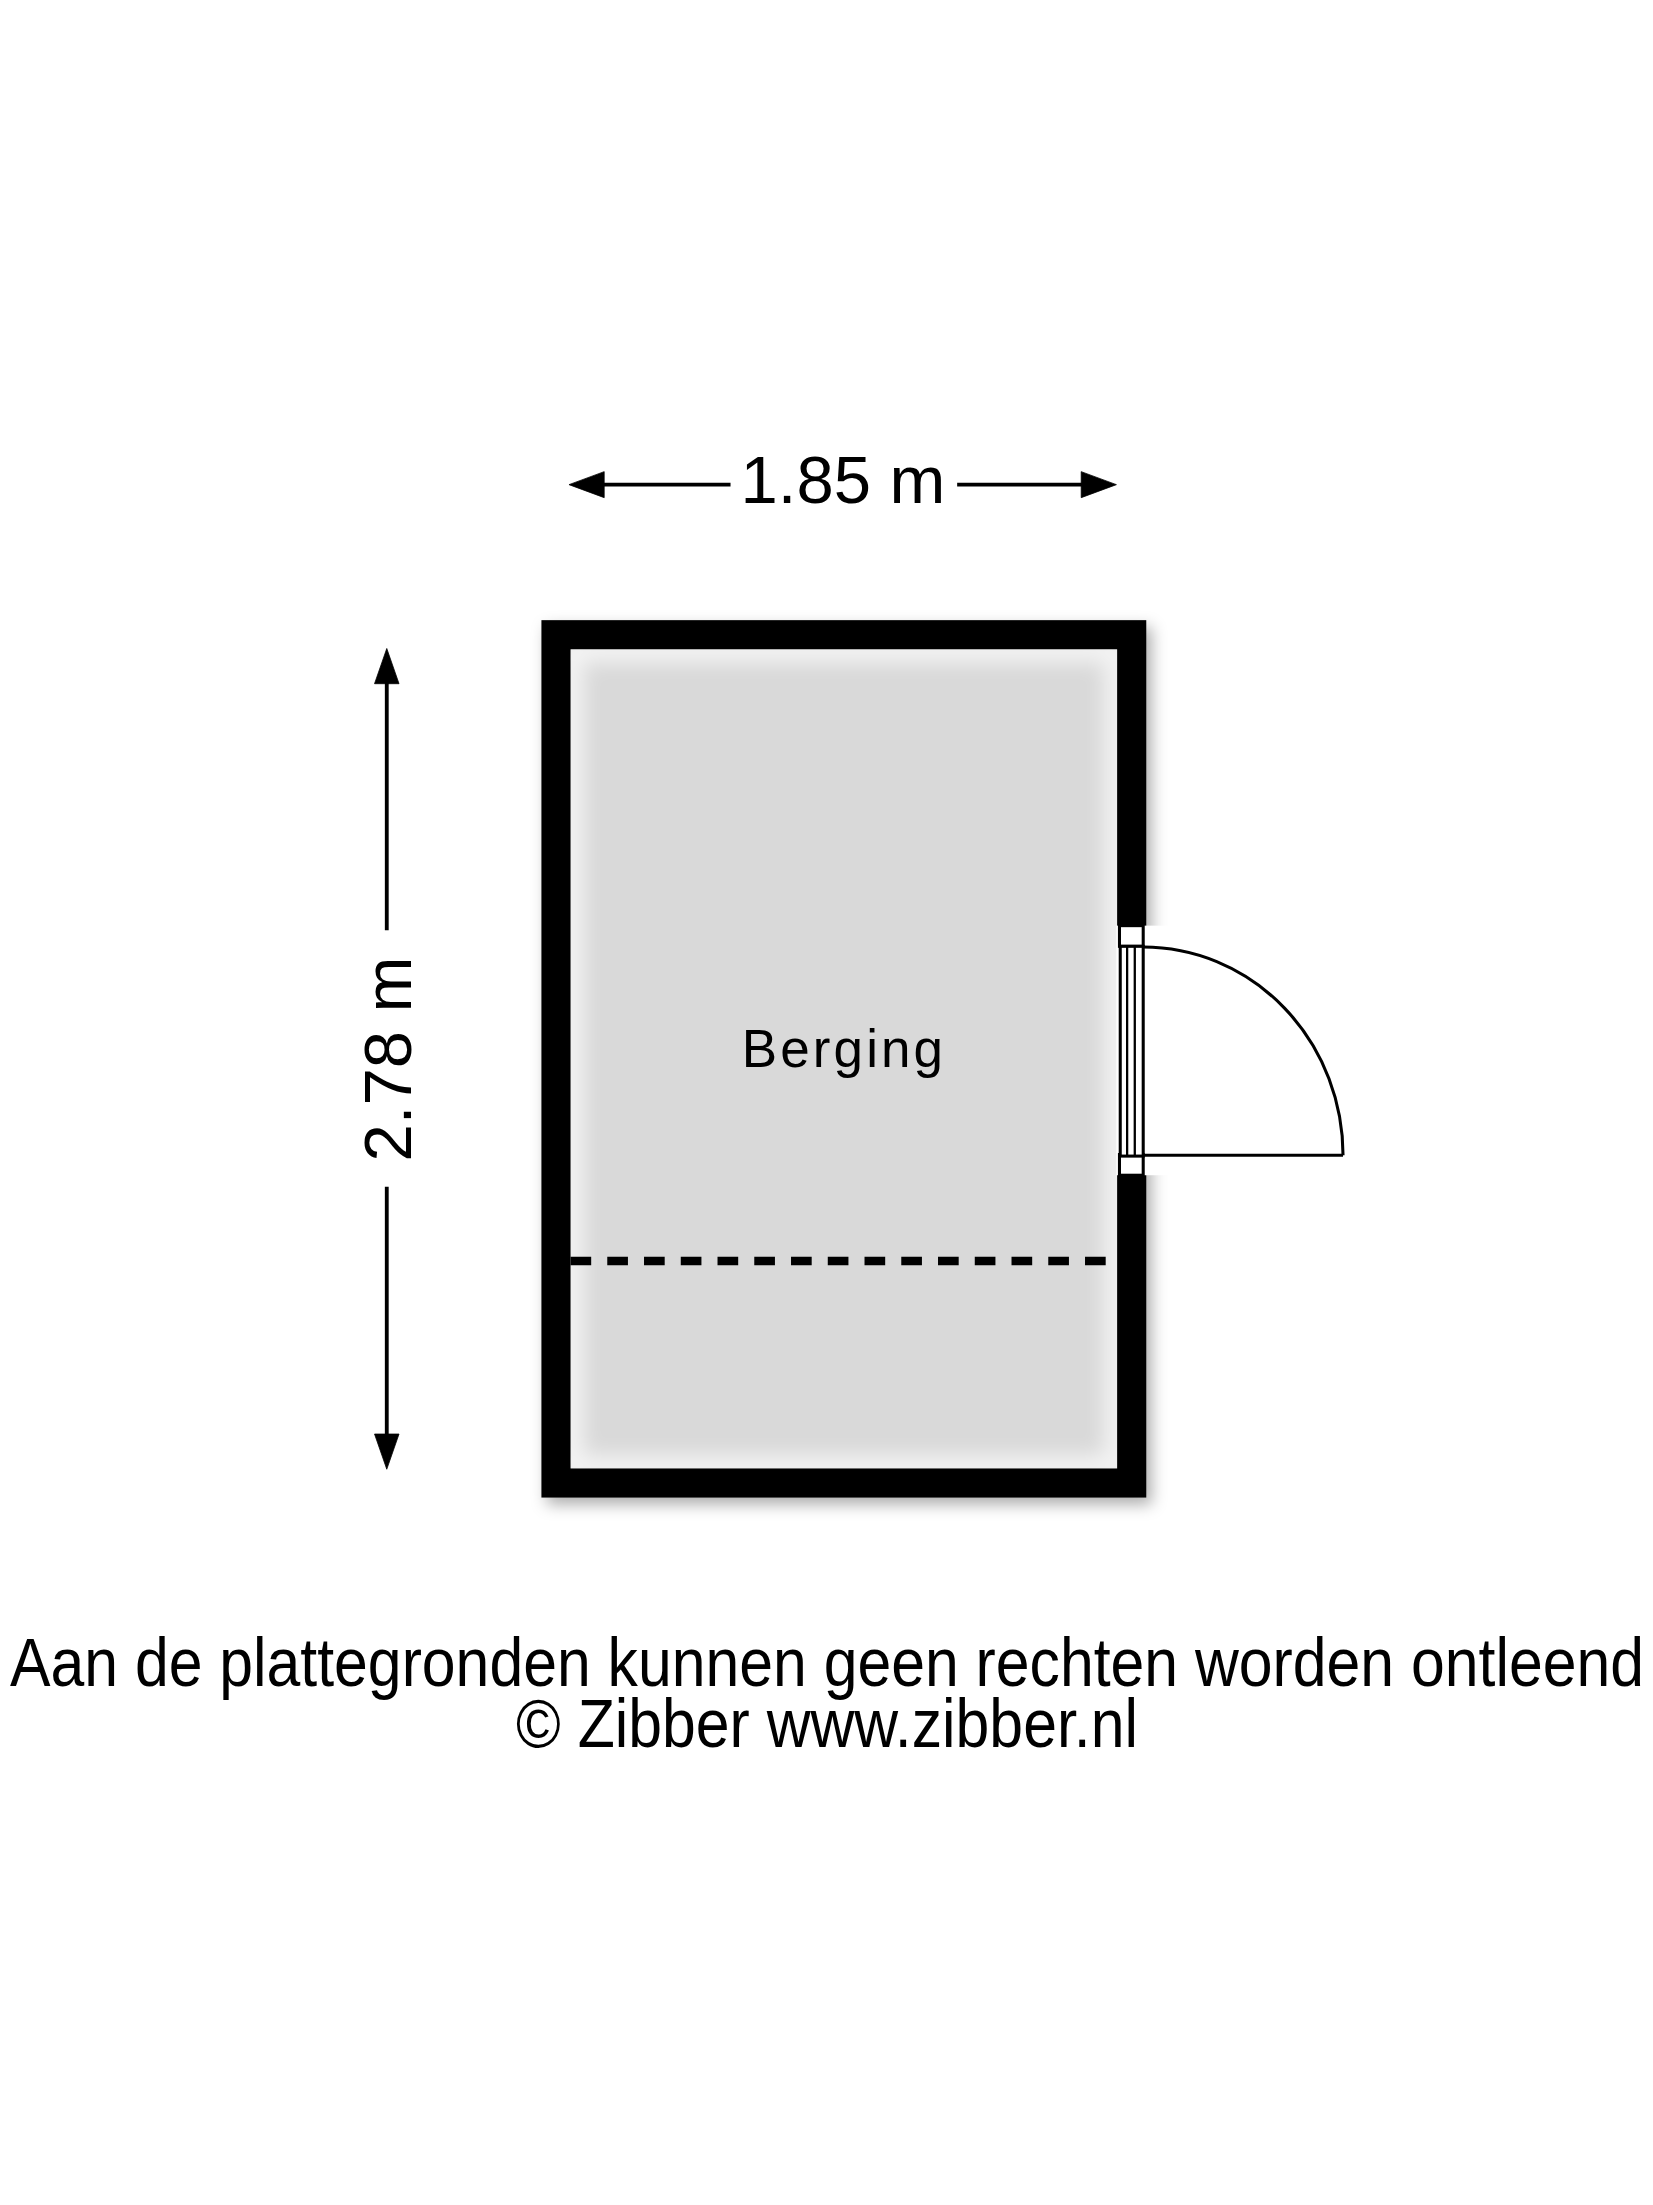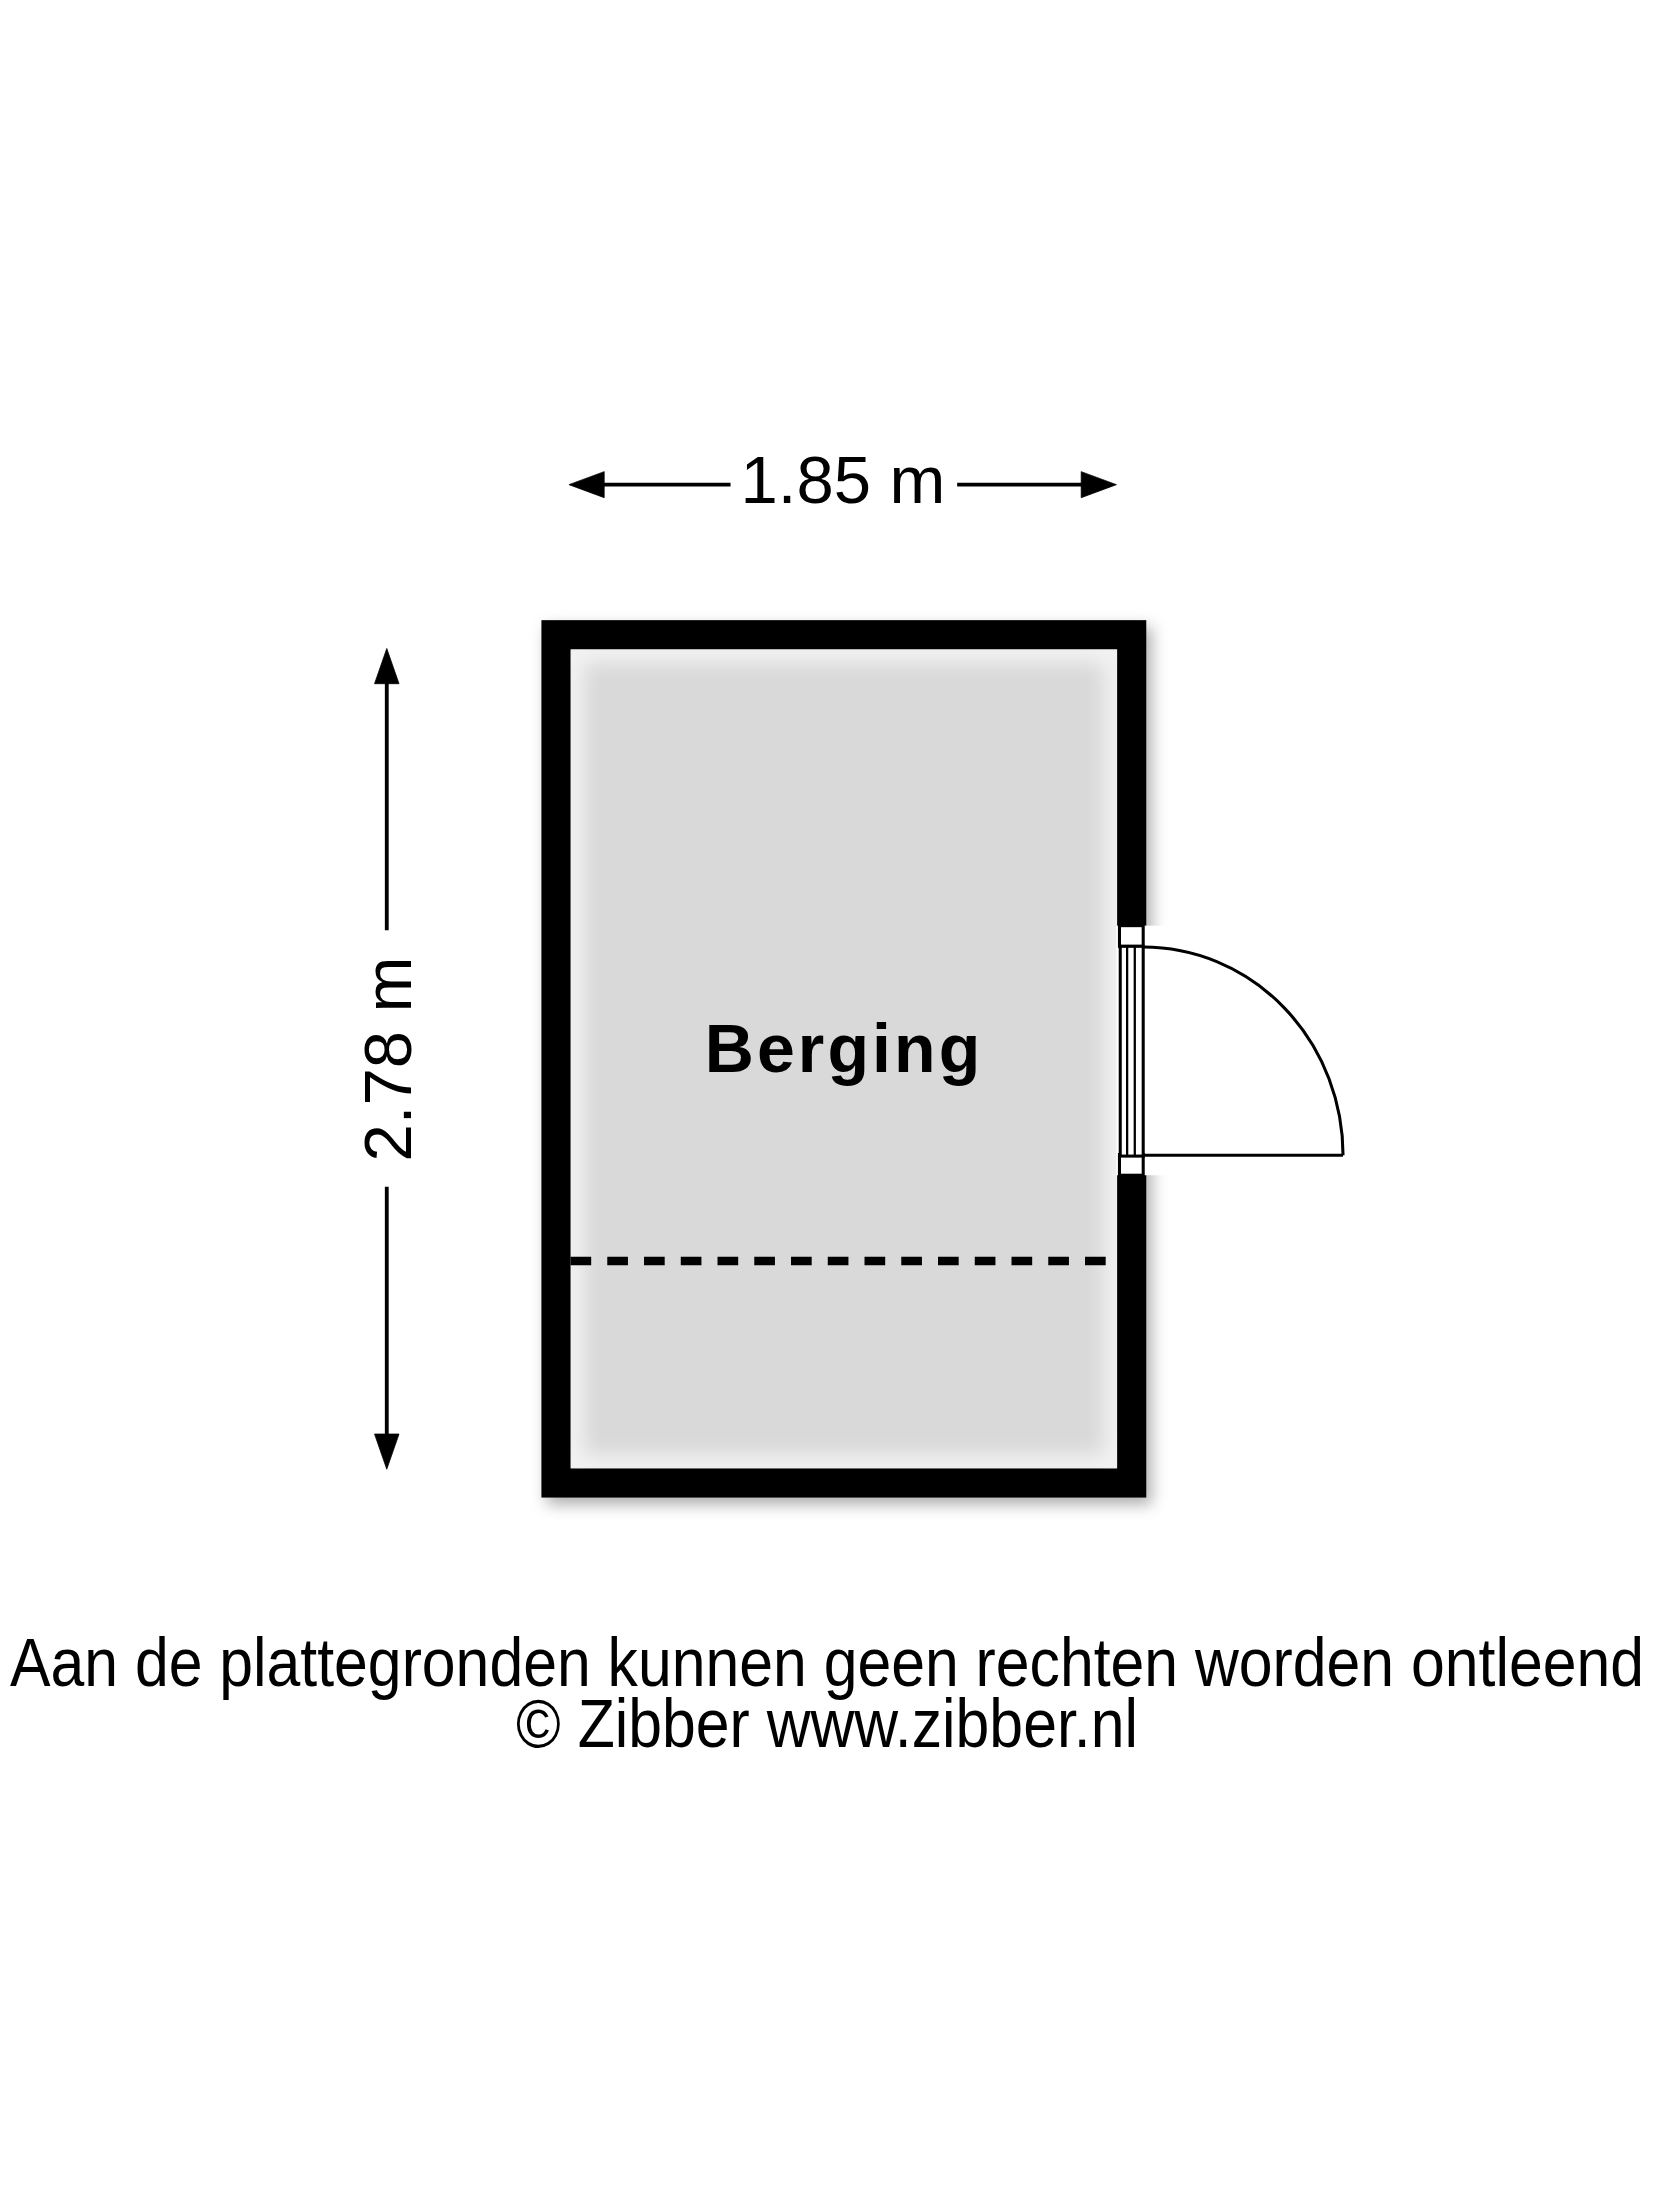--- a/index.html
+++ b/index.html
@@ -18,24 +18,23 @@
     line-height:1;
   }
   .dim-label{
     font-size:67px;
     transform:translate(-50%,-50%);
   }
   .dim-label.vertical{
     transform:translate(-50%,-50%) rotate(-90deg);
   }
   .room-label{
-    font-size:68px;
+    font-size:53px;
     letter-spacing:3.1px;
     transform:translate(-50%,-50%);
-    font-weight:bold;
   }
   .disclaimer-line{
     position:absolute;
     left:50%;
     width:max-content;
     font-size:69px;
     color:#000;
     white-space:nowrap;
     line-height:1;
     transform:translateX(-50%) scaleX(0.88);

